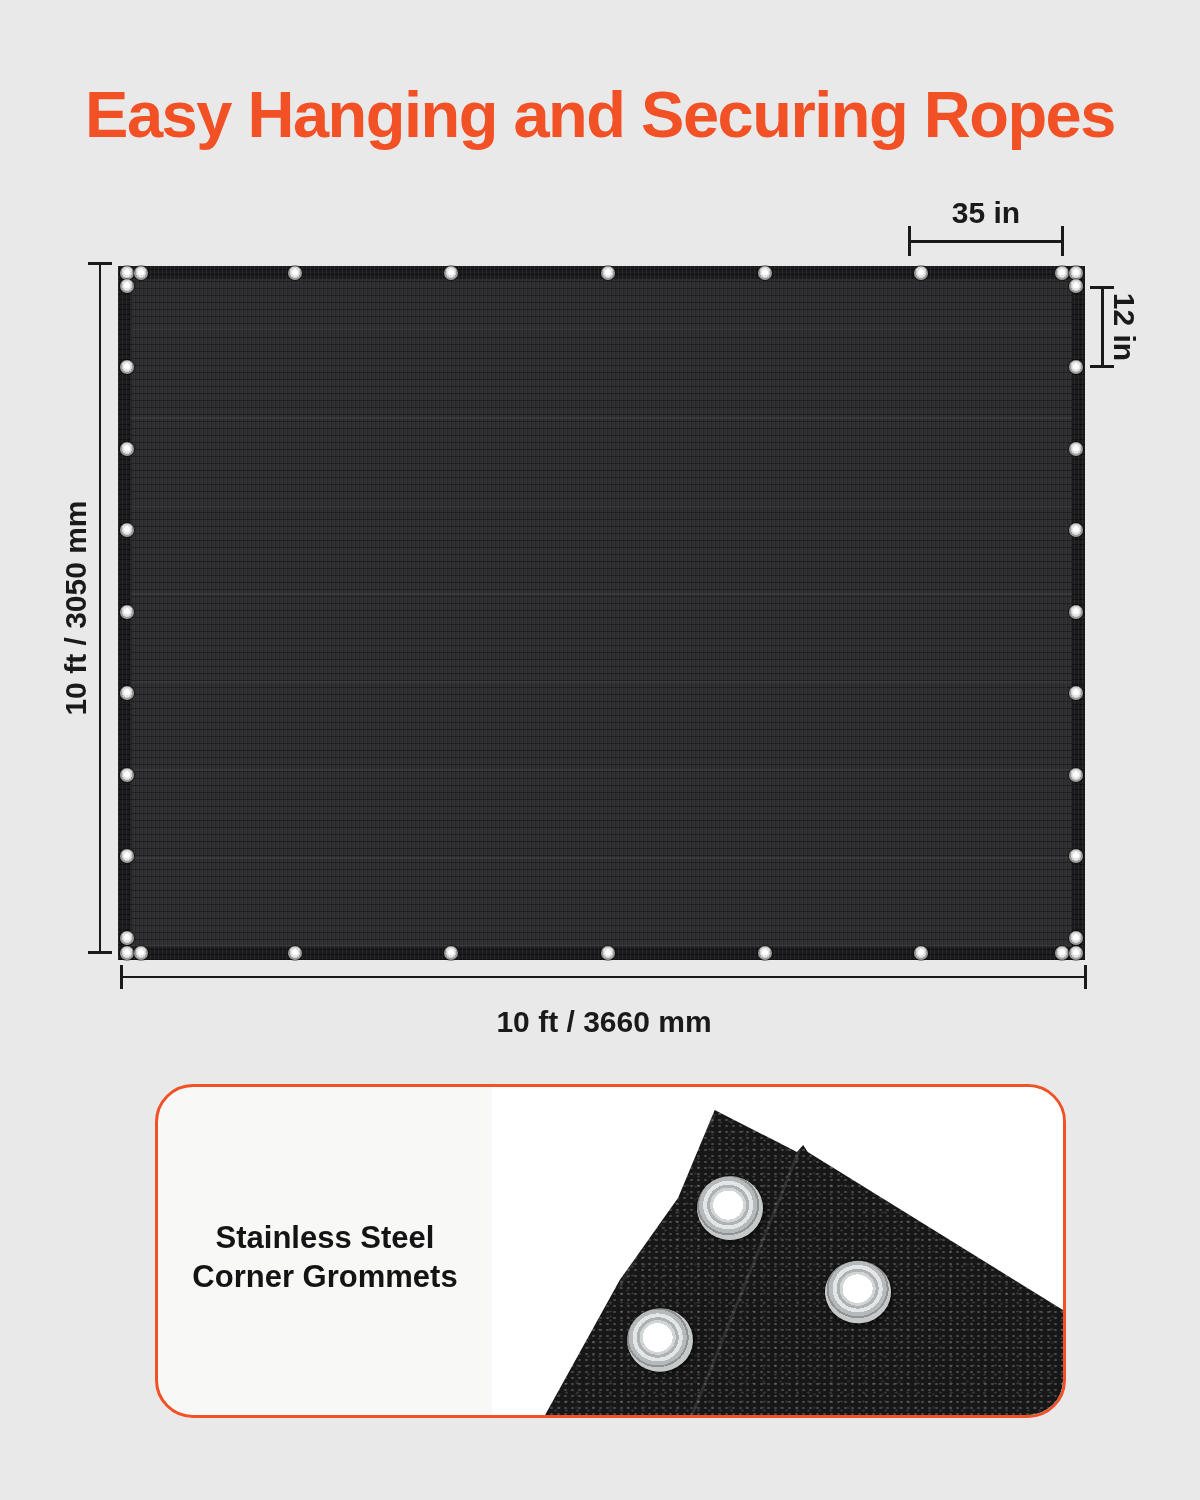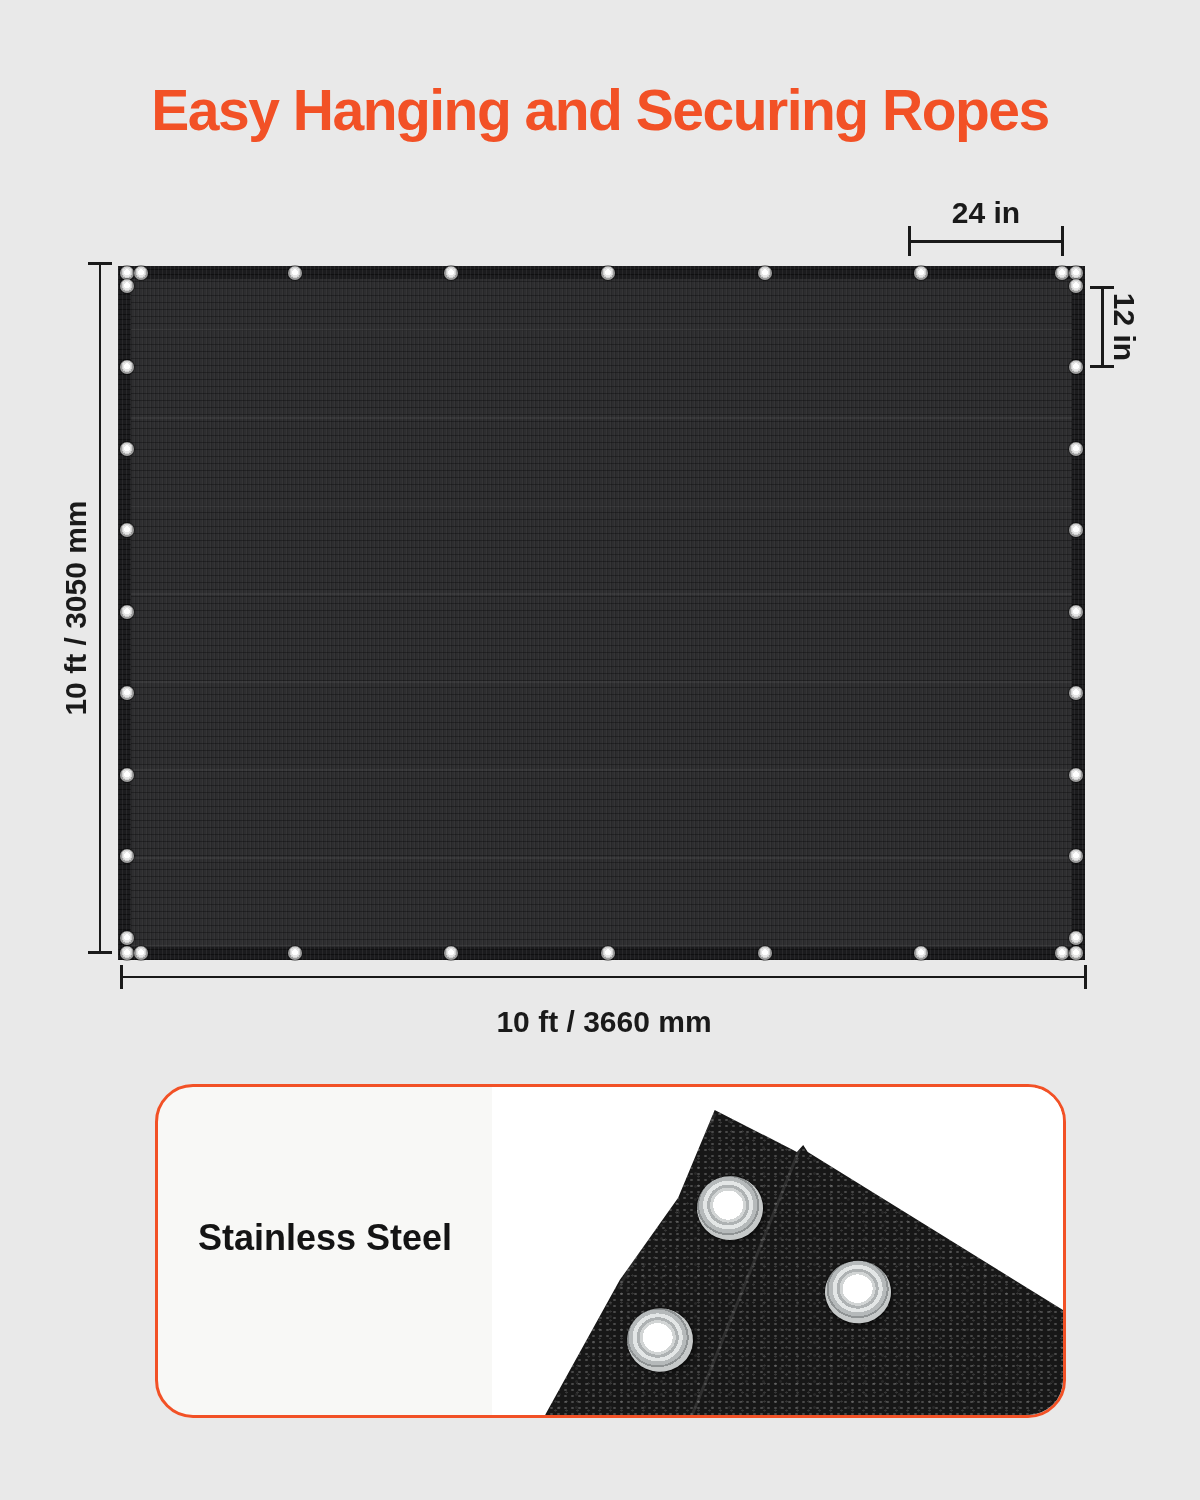--- a/index.html
+++ b/index.html
@@ -16,21 +16,21 @@
   html,body{background:#d7d7d7;}
   .page{
     position:relative;width:1200px;height:1500px;margin:0 auto;
     background:var(--page-bg);
     font-family:"Liberation Sans","DejaVu Sans",sans-serif;
     overflow:hidden;
   }
   .title{
     position:absolute;top:82px;left:0;width:100%;
     text-align:center;
-    font-weight:800;font-size:57px;line-height:1;
+    font-weight:800;font-size:65px;line-height:1;
     letter-spacing:-1.5px;
     color:var(--accent);
   }
   
   .tarp{
     position:absolute;left:118px;top:266px;width:967px;height:694px;
     background-color:var(--tarp-border);
     background-image:
       repeating-linear-gradient(90deg, rgba(255,255,255,0.06) 0 1px, transparent 1px 4px),
       repeating-linear-gradient(0deg, rgba(0,0,0,0.45) 0 1px, transparent 1px 5px);
@@ -66,21 +66,21 @@
   .card{
     position:absolute;left:155px;top:1084px;width:911px;height:334px;
     background:var(--card-bg);
     border:3px solid var(--accent);
     border-radius:38px;
     overflow:hidden;
   }
   .card-text{
     position:absolute;left:0;top:131px;width:334px;
     text-align:center;
-    font-weight:600;font-size:36px;line-height:39px;
+    font-weight:600;font-size:31px;line-height:39px;
     color:#141414;
   }
   .photo{
     position:absolute;left:334px;top:0;width:571px;height:328px;
     background:var(--photo-bg);
   }
   .photo-fabric{
     position:absolute;inset:0;
     background-color:var(--photo-fabric);
     background-image:
@@ -151,21 +151,21 @@
         <div class="grommet" style="left: 951px; top: 583px;"></div>
         <div class="grommet" style="left: 2px; top: 665px;"></div>
         <div class="grommet" style="left: 951px; top: 665px;"></div>
       </div>
   </div>
 
   <div class="dim-line" style="left:909px;top:240px;width:154px;height:3px;">
     <span class="tick v tall" style="left:-1px;"></span>
     <span class="tick v tall" style="right:-1px;"></span>
   </div>
-  <div class="dim-label" style="left:986px;top:213px;">24 in</div>
+  <div class="dim-label" style="left:986px;top:213px;">35 in</div>
 
   <div class="dim-line" style="left:1101px;top:287px;width:3px;height:80px;">
     <span class="tick h" style="top:-1px;"></span>
     <span class="tick h" style="bottom:-1px;"></span>
   </div>
   <div class="dim-label rot-cw" style="left:1124px;top:327px;">12 in</div>
 
   <div class="dim-line" style="left:99px;top:263px;width:2px;height:690px;">
     <span class="tick h" style="top:-1px;"></span>
     <span class="tick h" style="bottom:-1px;"></span>
@@ -174,20 +174,21 @@
 
   <div class="dim-line" style="left:121px;top:976px;width:965px;height:2px;">
     <span class="tick v" style="left:-1px;"></span>
     <span class="tick v" style="right:-1px;"></span>
   </div>
   <div class="dim-label" style="left:604px;top:1022px;">10 ft / 3660 mm</div>
 
   <div class="card">
     <div class="card-text">
       <div>Stainless Steel</div>
+      <div>Corner Grommets</div>
     </div>
     <div class="photo">
       <div class="photo-fabric">
         <div class="seam s1"></div>
         <div class="seam s2"></div>
       </div>
       <div class="photo-grommet" style="left:205px;top:88px;transform:scaleY(0.97) rotate(-10deg);"></div>
       <div class="photo-grommet" style="left:333px;top:172px;transform:scaleY(0.95) rotate(15deg);"></div>
       <div class="photo-grommet" style="left:135px;top:220px;transform:scaleY(0.96) rotate(-20deg);"></div>
     </div>

